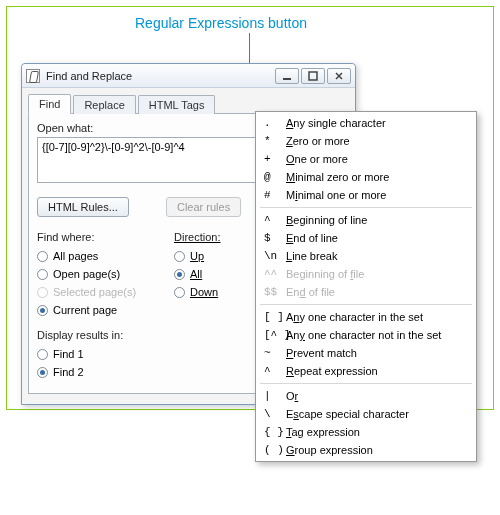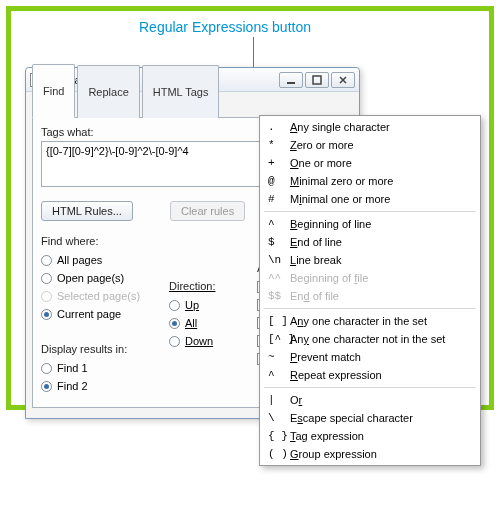--- a/index.html
+++ b/index.html
@@ -10,21 +10,21 @@
     font-size: 11px;
     background: #fff;
     width: 500px;
     height: 515px;
     position: relative;
   }
   .outer {
     position: absolute;
     left: 6px; top: 6px;
     width: 488px; height: 404px;
-    border: 5px solid #84cc16;
+    border: 1px solid #84cc16;
   }
   .annotation {
     position: absolute;
     top: 8px; left: 128px;
     color: #0096d6;
     font-size: 14px;
   }
   .pointer-line {
     position: absolute;
     left: 242px;
@@ -83,21 +83,21 @@
     padding: 4px 6px 10px 6px;
     background: #f4f4f4;
   }
   .tabstrip {
     display: flex;
     align-items: flex-end;
     height: 22px;
     border-bottom: 1px solid #aab3bd;
   }
   .tab {
-    padding: 20px 10px;
+    padding: 3px 10px;
     border: 1px solid #aab3bd;
     border-bottom: none;
     background: #eef1f5;
     margin-right: 2px;
     border-radius: 2px 2px 0 0;
     position: relative;
     top: 1px;
     color: #333;
   }
   .tab.active {
@@ -149,22 +149,21 @@
   }
   .btn.disabled {
     color: #9a9a9a;
     border-color: #c4c9cf;
     background: #f3f3f3;
     margin-left: 34px;
   }
   .cols {
     display: flex;
     margin-top: 14px;
-    gap: 18px;
-    align-items: center;
+    gap: 27px;
   }
   .col { }
   .col .hdr { color: #222; margin-bottom: 4px; }
   .radio {
     display: flex;
     align-items: center;
     height: 18px;
     gap: 5px;
   }
   .radio .dot {
@@ -276,21 +275,21 @@
     </div>
 
     <div class="client">
       <div class="tabstrip">
         <div class="tab active">Find</div>
         <div class="tab">Replace</div>
         <div class="tab">HTML Tags</div>
       </div>
 
       <div class="panel" style="position:relative;">
-        <div class="label">Tags what:</div>
+        <div class="label">Open what:</div>
         <div class="findrow">
           <textarea class="findbox" style="">{[0-7][0-9]^2}\-[0-9]^2\-[0-9]^4</textarea>
           <div class="spinners">
             <div class="spin">
               <svg viewBox="0 0 8 8">
                   <path d="M2 1 L6 4 L2 7 Z" fill="#333"></path>
                 </svg>
             </div>
             <div class="spin">
               <svg viewBox="0 0 8 8">
@@ -318,21 +317,21 @@
               </div>
             <div class="radio dis">
                 <span class="dot"></span>
                 <span>Selected page(s)</span>
               </div>
             <div class="radio sel">
                 <span class="dot"></span>
                 <span>Current page</span>
               </div>
 
-            <div class="hdr" style="margin-top:20px;">Display results in:</div>
+            <div class="hdr" style="margin-top:10px;">Display results in:</div>
             <div class="radio">
                 <span class="dot"></span>
                 <span>Find 1</span>
               </div>
             <div class="radio sel">
                 <span class="dot"></span>
                 <span>Find 2</span>
               </div>
           </div>
 

